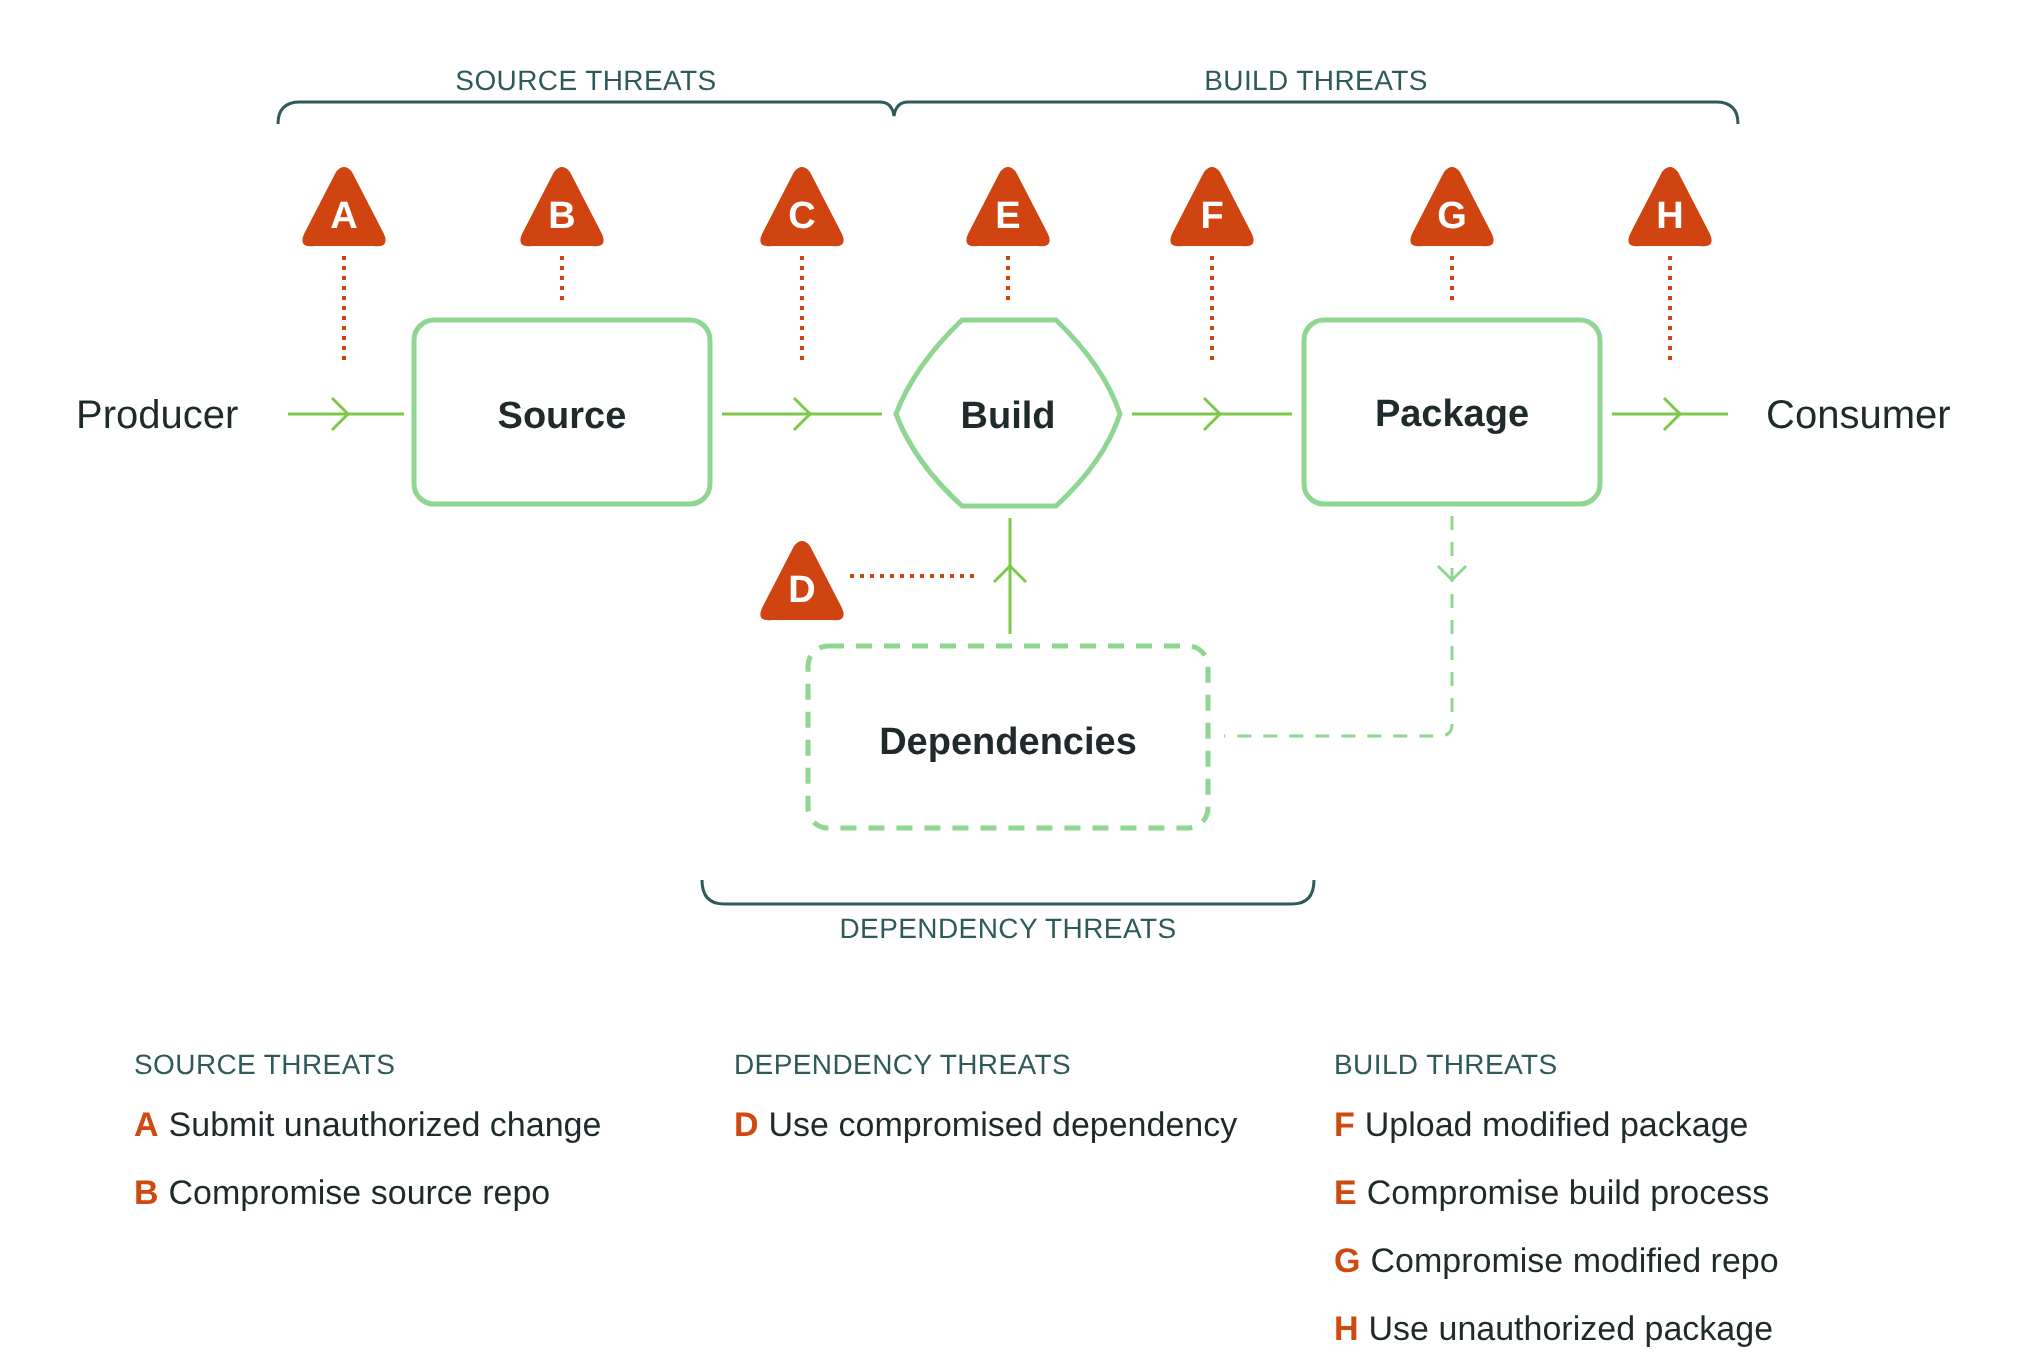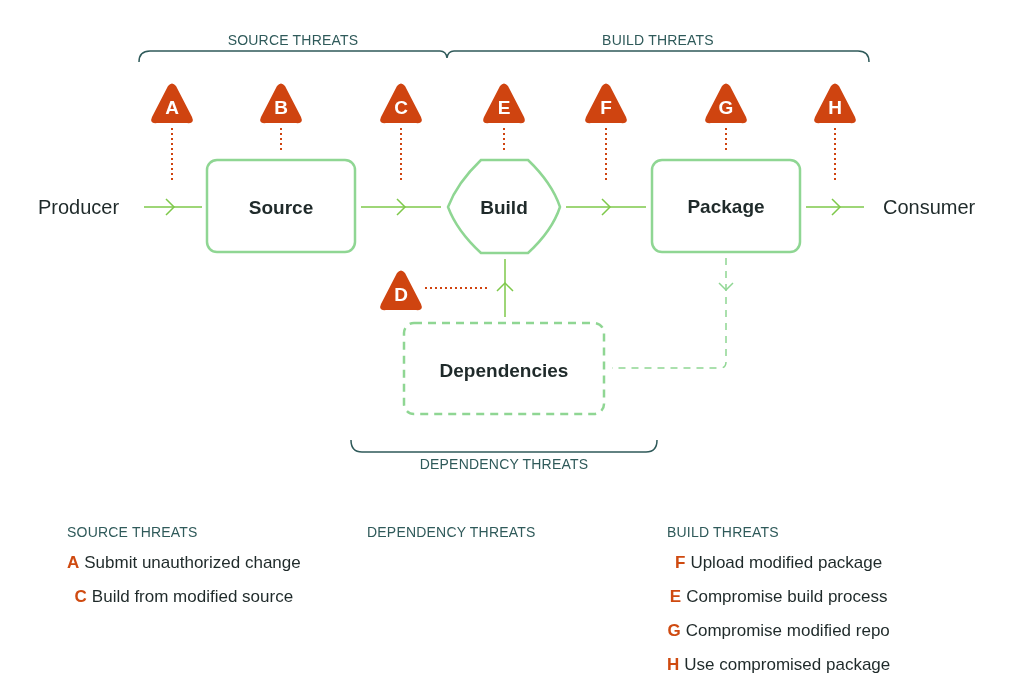--- a/index.html
+++ b/index.html
@@ -5,21 +5,21 @@
     html, body { margin: 0; padding: 0; background: #ffffff; }
     body { width: 1019px; height: 685px; position: relative; overflow: hidden;
            font-family: "Liberation Sans", "DejaVu Sans", sans-serif; }
     #diagram { position: absolute; left: 0; top: 0; }
     .sec-label { font-size: 14px; fill: #2f5a5a; letter-spacing: 0.2px; }
     .node-label { font-size: 19px; font-weight: bold; fill: #1f2a2a; }
     .end-label { font-size: 20px; fill: #1f2a2a; }
     .tri-letter { font-size: 19px; font-weight: bold; fill: #ffffff; }
     .legend { position: absolute; top: 524px; }
     .legend h3 { margin: 0 0 13px 0; font-size: 14px; font-weight: normal; color: #2f5a5a; letter-spacing: 0.2px; }
-    .legend .item { font-size: 17px; color: #1f2a2a; height: 34px; line-height: 20px; text-align: center; }
+    .legend .item { font-size: 17px; color: #1f2a2a; height: 34px; line-height: 20px; }
     .legend .letter { color: #cf4a10; font-weight: bold; margin-right: 5px; }
   </style>
 </head>
 <body>
 
 <svg id="diagram" width="1019" height="500" viewBox="0 0 1019 500">
 
   <path d="M139,62 Q139,51 150,51 L440,51 Q446,51 447,58 Q448,51 454,51 L858,51 Q869,51 869,62" fill="none" stroke="#2f5a5a" stroke-width="1.5"></path>
   <text class="sec-label" x="293" y="45" text-anchor="middle">SOURCE THREATS</text>
   <text class="sec-label" x="658" y="45" text-anchor="middle">BUILD THREATS</text>
@@ -103,26 +103,27 @@
       <g>
         <path d="M831,86 Q835,81 839,86 L855,117 Q858,124 850,123 L820,123 Q812,124 815,117 Z" fill="#cf4410"></path>
         <text x="835" y="114" text-anchor="middle" class="tri-letter">H</text>
       </g>
     </g>
 </svg>
 
 <div class="legend" style="left:67px;">
   <h3>SOURCE THREATS</h3>
   <div class="item"><span class="letter">A</span><span>Submit unauthorized change</span></div>
-  <div class="item"><span class="letter">C</span><span>Build from modified source</span></div>
+  <div class="item"><span class="letter">B</span><span>Compromise source repo</span></div>
 </div>
 
 <div class="legend" style="left:367px;">
   <h3>DEPENDENCY THREATS</h3>
+  <div class="item"><span class="letter">D</span><span>Use compromised dependency</span></div>
 </div>
 
 <div class="legend" style="left:667px;">
   <h3>BUILD THREATS</h3>
   <div class="item"><span class="letter">F</span><span>Upload modified package</span></div>
   <div class="item"><span class="letter">E</span><span>Compromise build process</span></div>
   <div class="item"><span class="letter">G</span><span>Compromise modified repo</span></div>
-  <div class="item"><span class="letter">H</span><span>Use compromised package</span></div>
+  <div class="item"><span class="letter">H</span><span>Use unauthorized package</span></div>
 </div>
 
 </body></html>

